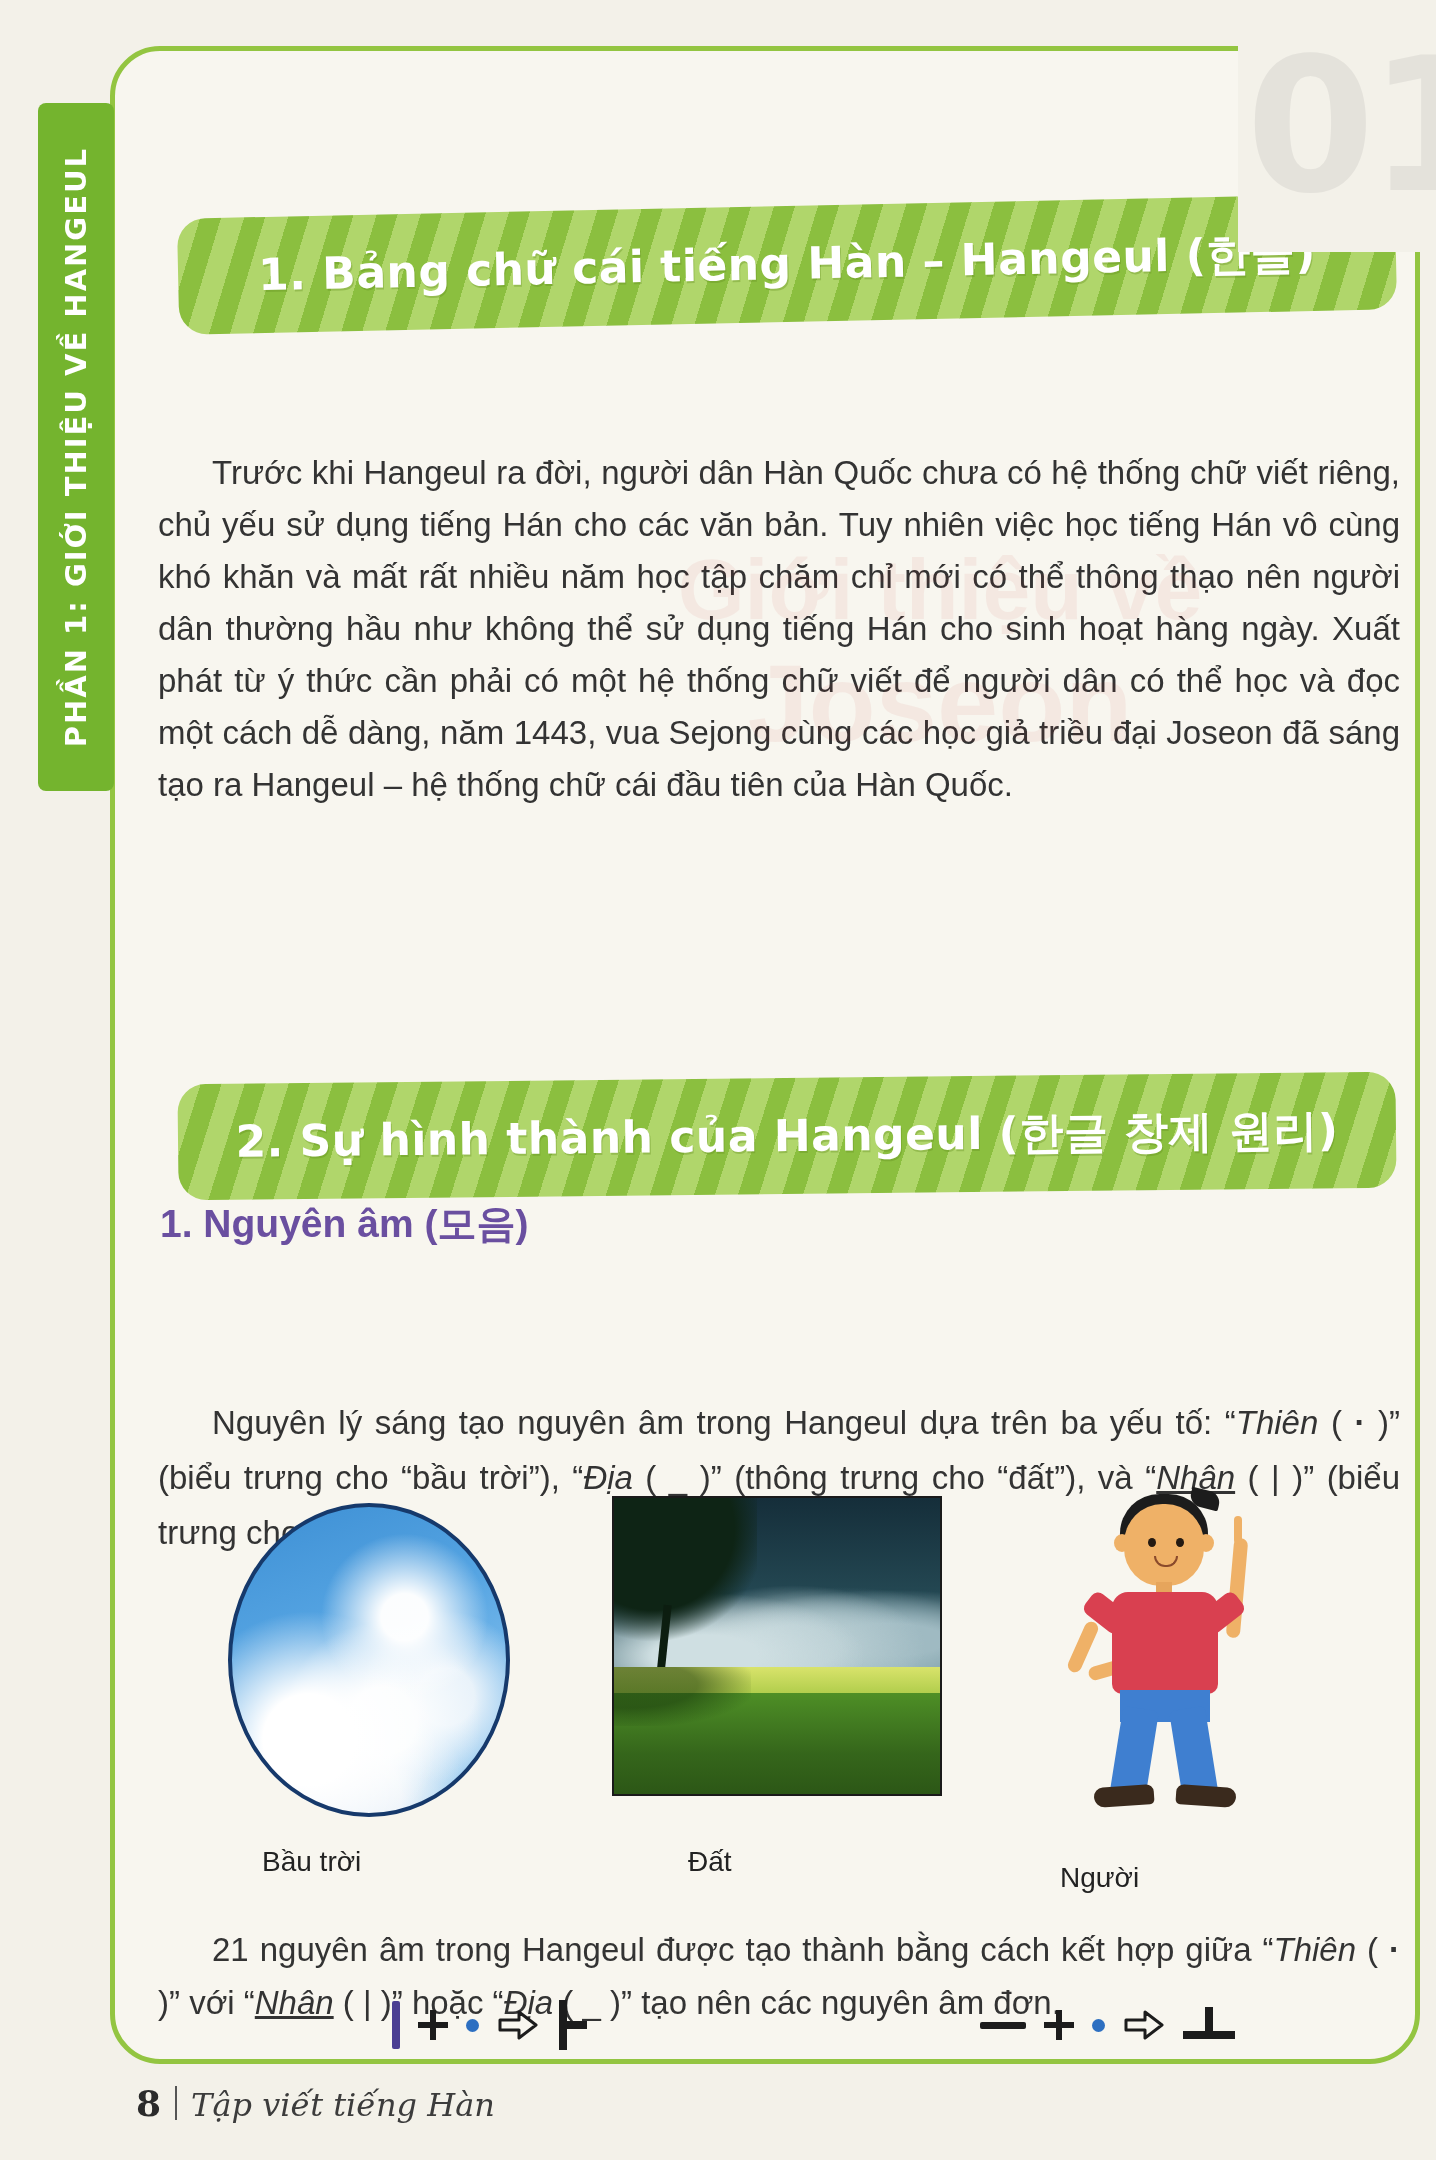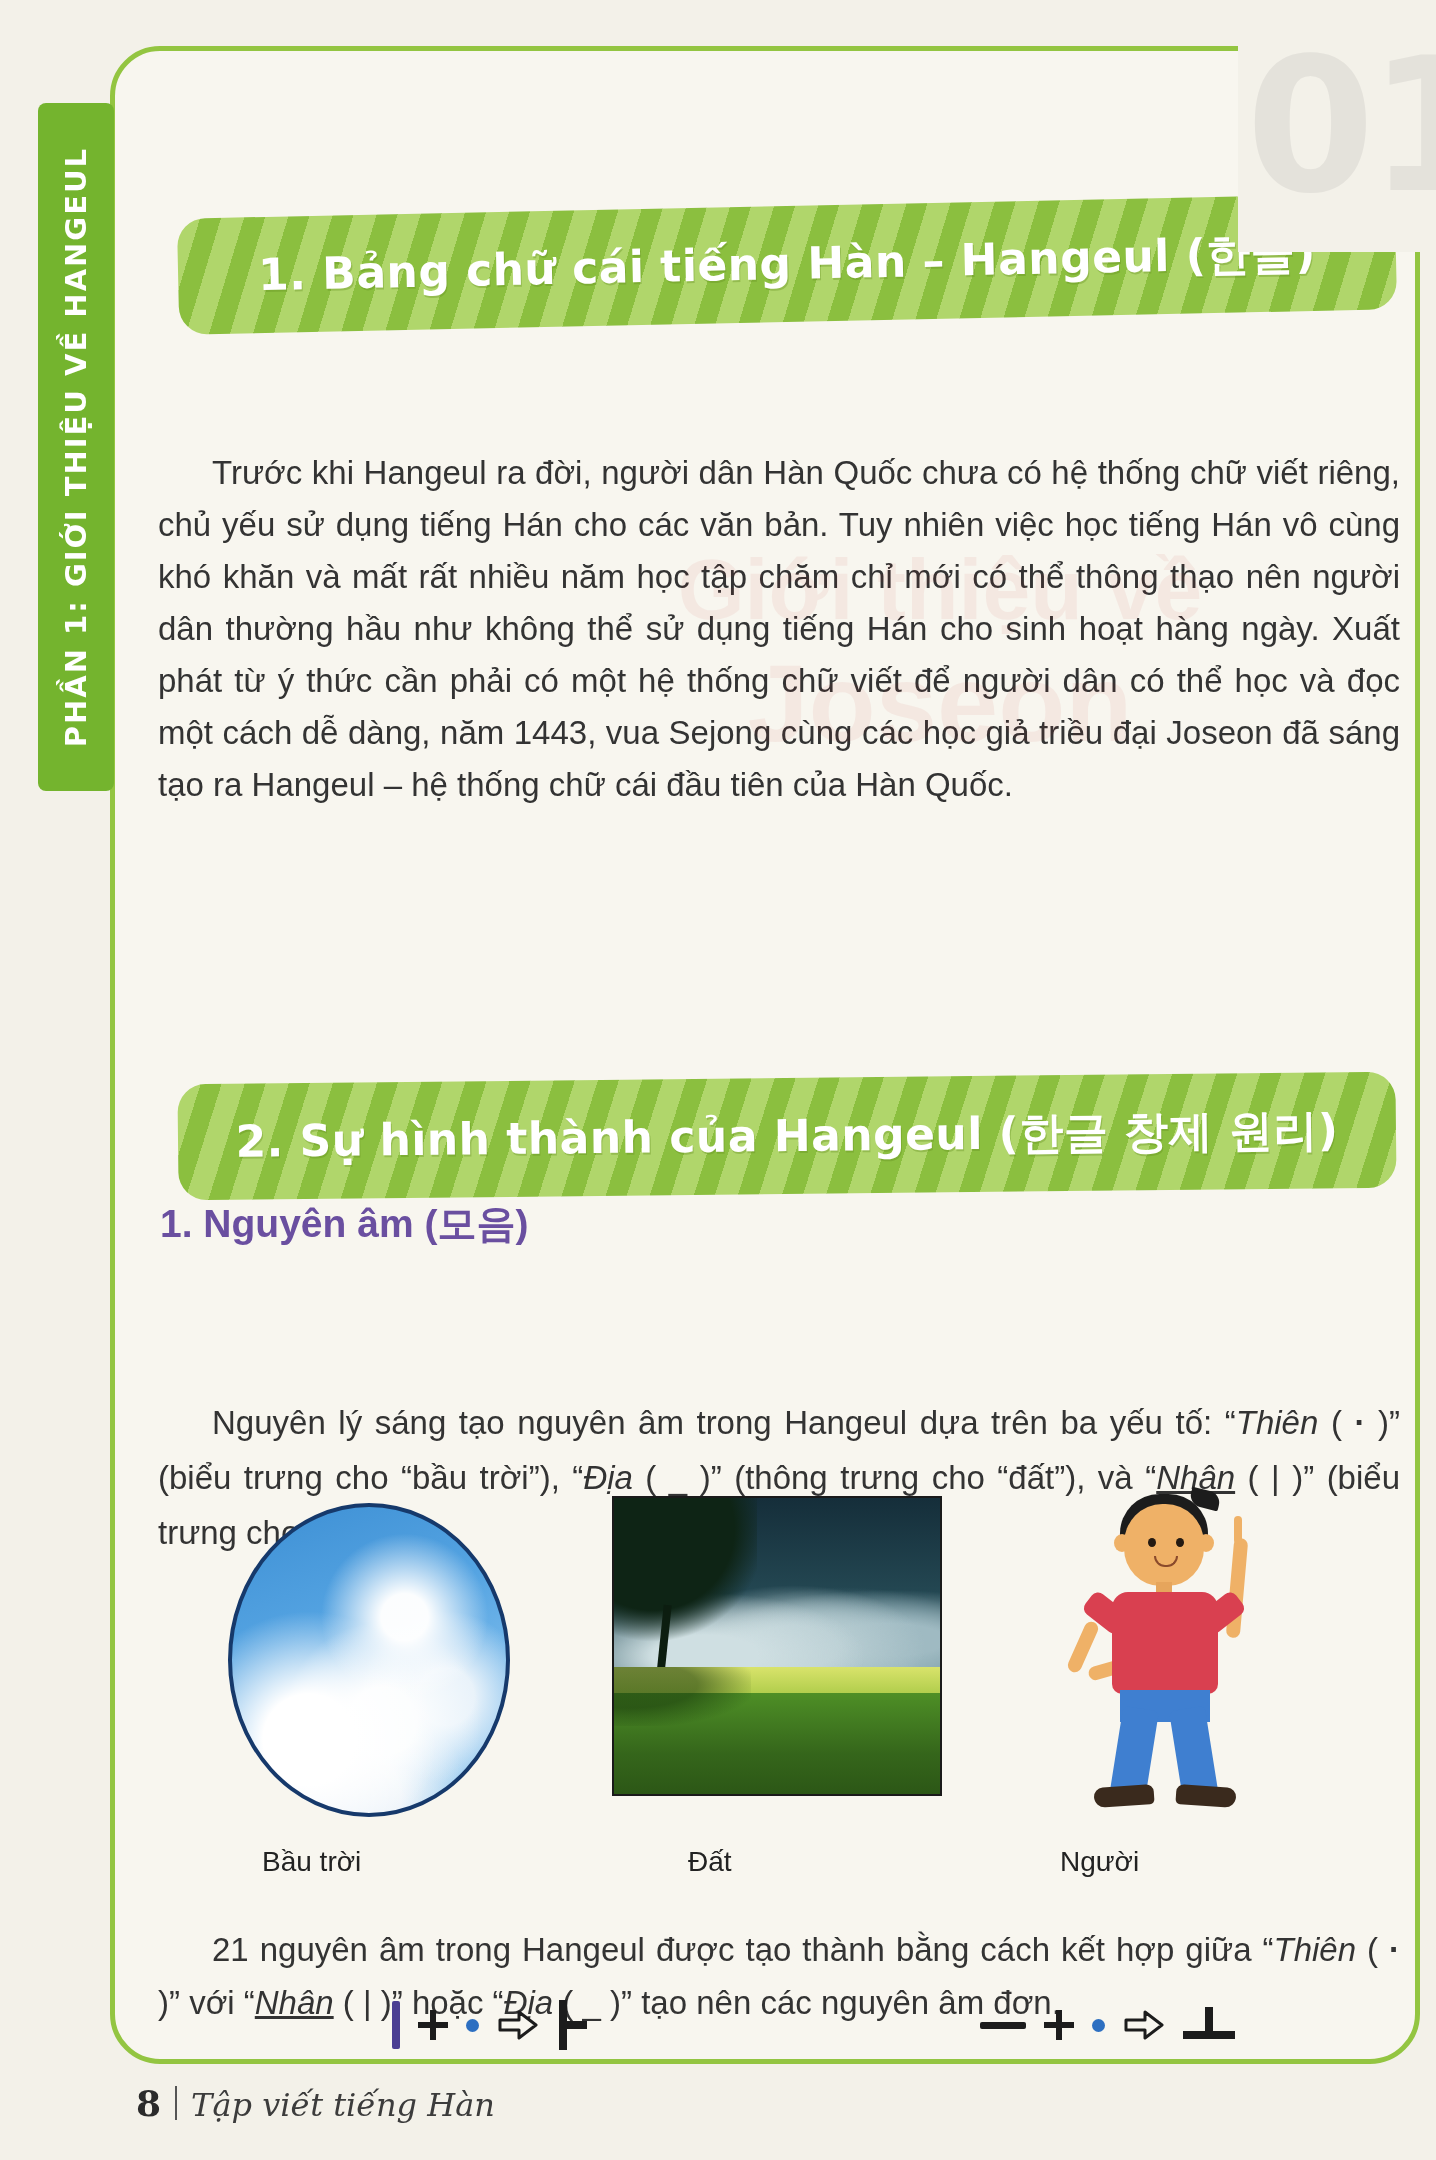--- a/index.html
+++ b/index.html
@@ -93,21 +93,21 @@
   .pr-finger{left:176px;top:22px;width:8px;height:28px;background:#efb167;border-radius:4px;}
   .pr-hip{left:62px;top:196px;width:90px;height:32px;background:#3f7fd0;}
   .pr-leg-l{left:58px;top:214px;width:36px;height:92px;background:#3f7fd0;border-radius:6px;transform:rotate(9deg);}
   .pr-leg-r{left:118px;top:214px;width:36px;height:92px;background:#3f7fd0;border-radius:6px;transform:rotate(-9deg);}
   .pr-shoe-l{left:36px;top:292px;width:60px;height:20px;background:#3a2a1d;border-radius:12px 10px 6px 14px;transform:rotate(-4deg);}
   .pr-shoe-r{left:118px;top:292px;width:60px;height:20px;background:#3a2a1d;border-radius:10px 12px 14px 6px;transform:rotate(4deg);}
   
   .caption{position:absolute;top:1846px;font-size:28px;color:#222;text-align:left;}
   .cap-1{left:262px;width:210px;}
   .cap-2{left:688px;width:200px;}
-  .cap-3{left:1060px;width:210px;}
+  .cap-3{left:1060px;width:210px;margin-top:16px;}
   
   .formula{position:absolute;top:1998px;height:54px;display:flex;align-items:center;gap:18px;}
   .f-left{left:392px;}
   .f-right{left:980px;}
   .jamo-i{width:8px;height:48px;background:#4b3e92;border-radius:2px;}
   .plus{position:relative;width:30px;height:30px;}
   .plus::before{content:"";position:absolute;left:0;top:12px;width:30px;height:6px;background:#1c1c1c;}
   .plus::after{content:"";position:absolute;left:12px;top:0;width:6px;height:30px;background:#1c1c1c;}
   .dot{width:13px;height:13px;border-radius:50%;background:#2d6fc1;}
   .jamo-dash{width:46px;height:7px;background:#1c1c1c;border-radius:2px;}

